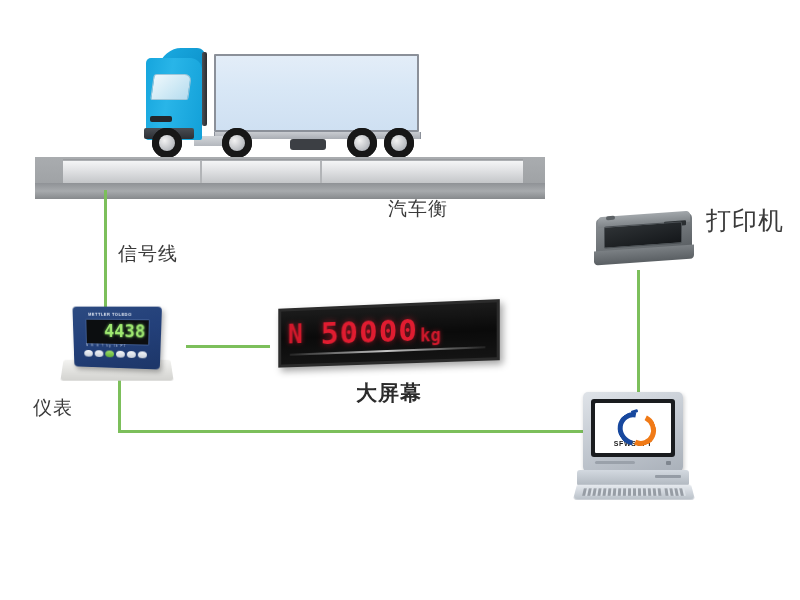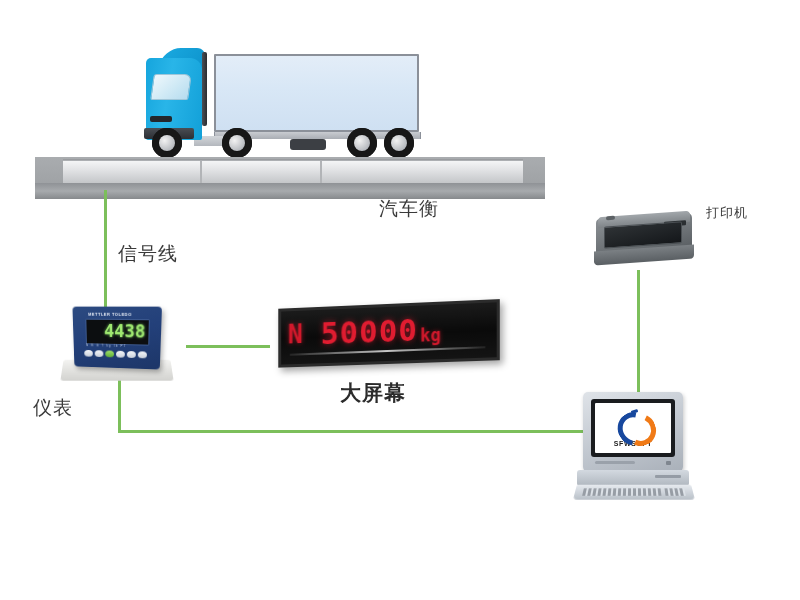--- a/index.html
+++ b/index.html
@@ -424,24 +424,24 @@
     </div>
     <div class="pc-deck">
       <div class="pc-deck-slot"></div>
     </div>
     <div class="pc-keyboard">
       <div class="kb-keys"></div>
       <div class="kb-keys2"></div>
     </div>
   </div>
 
-  <div class="cn-label regular" style="left:379px; top:196px; font-size:19px;">汽车衡</div>
+  <div class="cn-label regular" style="left:388px; top:196px; font-size:19px;">汽车衡</div>
 
   <div class="cn-label regular" style="left:118px; top:241px; font-size:19px;">信号线</div>
 
   <div class="cn-label regular" style="left:33px; top:395px; font-size:19px;">仪表</div>
 
-  <div class="cn-label bold" style="left:340px; top:379px; font-size:21px;">大屏幕</div>
-
-  <div class="cn-label regular" style="left:706px; top:204px; font-size:13px;">打印机</div>
+  <div class="cn-label bold" style="left:356px; top:379px; font-size:21px;">大屏幕</div>
+
+  <div class="cn-label regular" style="left:706px; top:204px; font-size:25px;">打印机</div>
 
 
 </div>
 
 </body></html>

